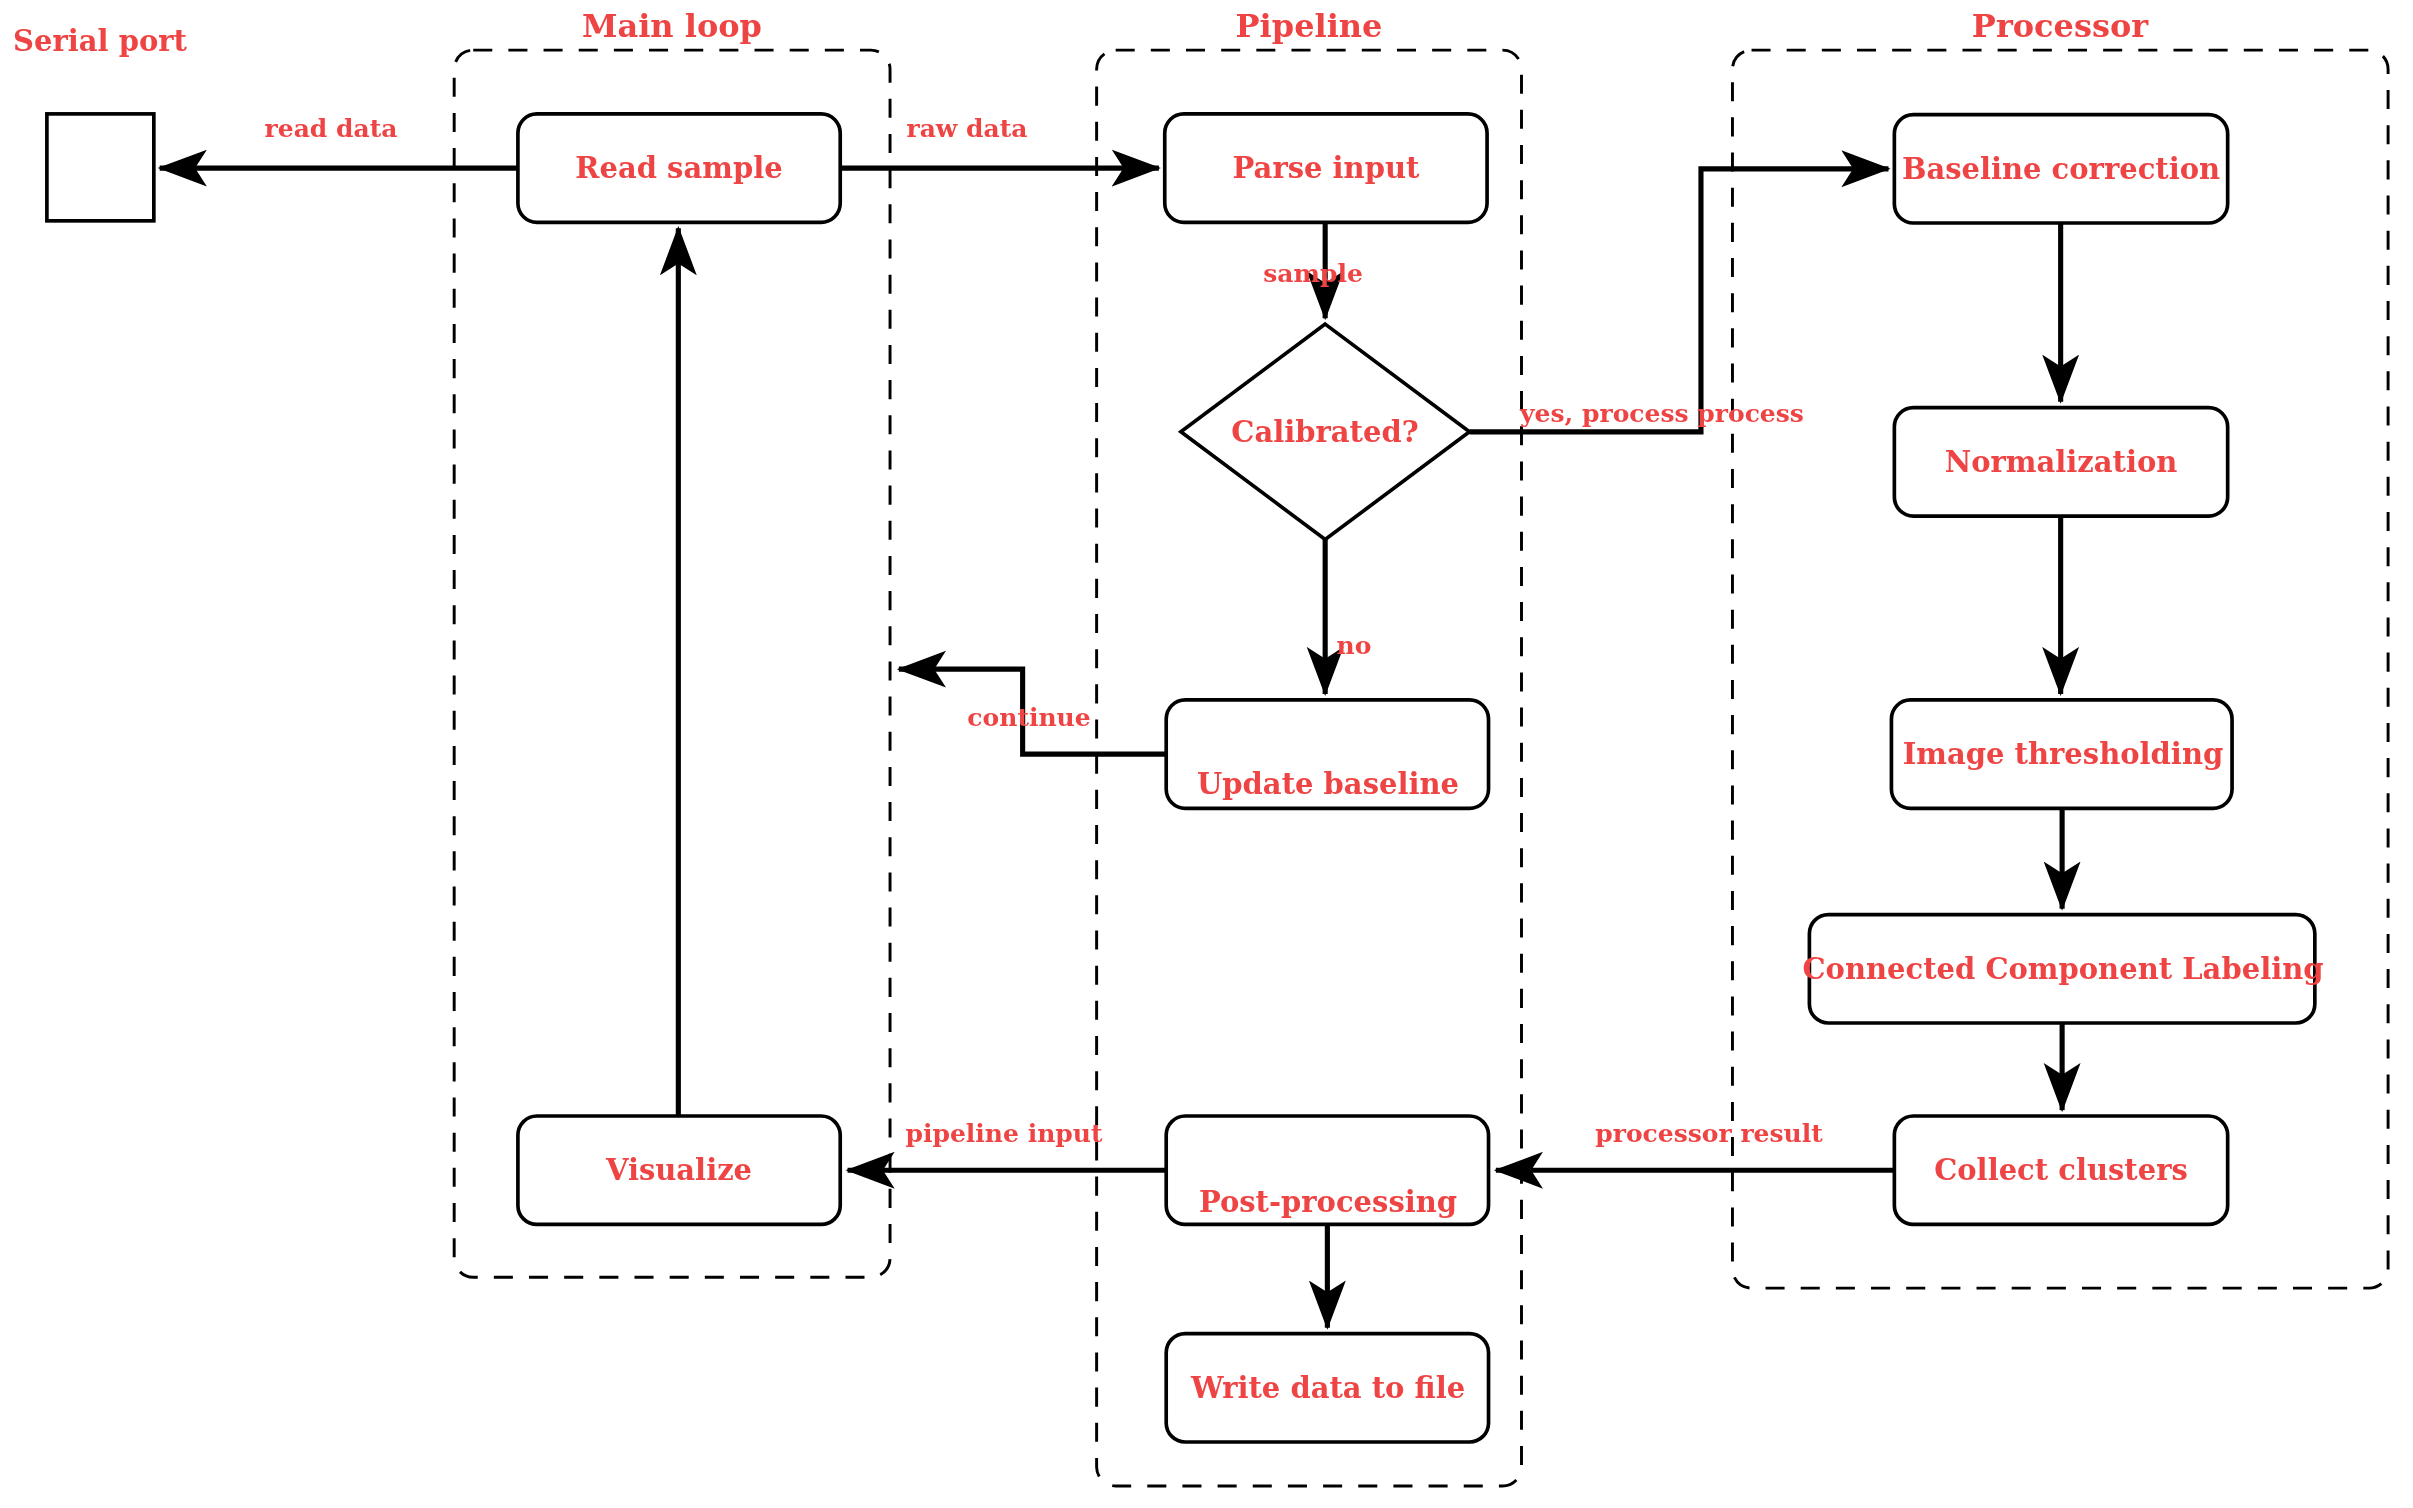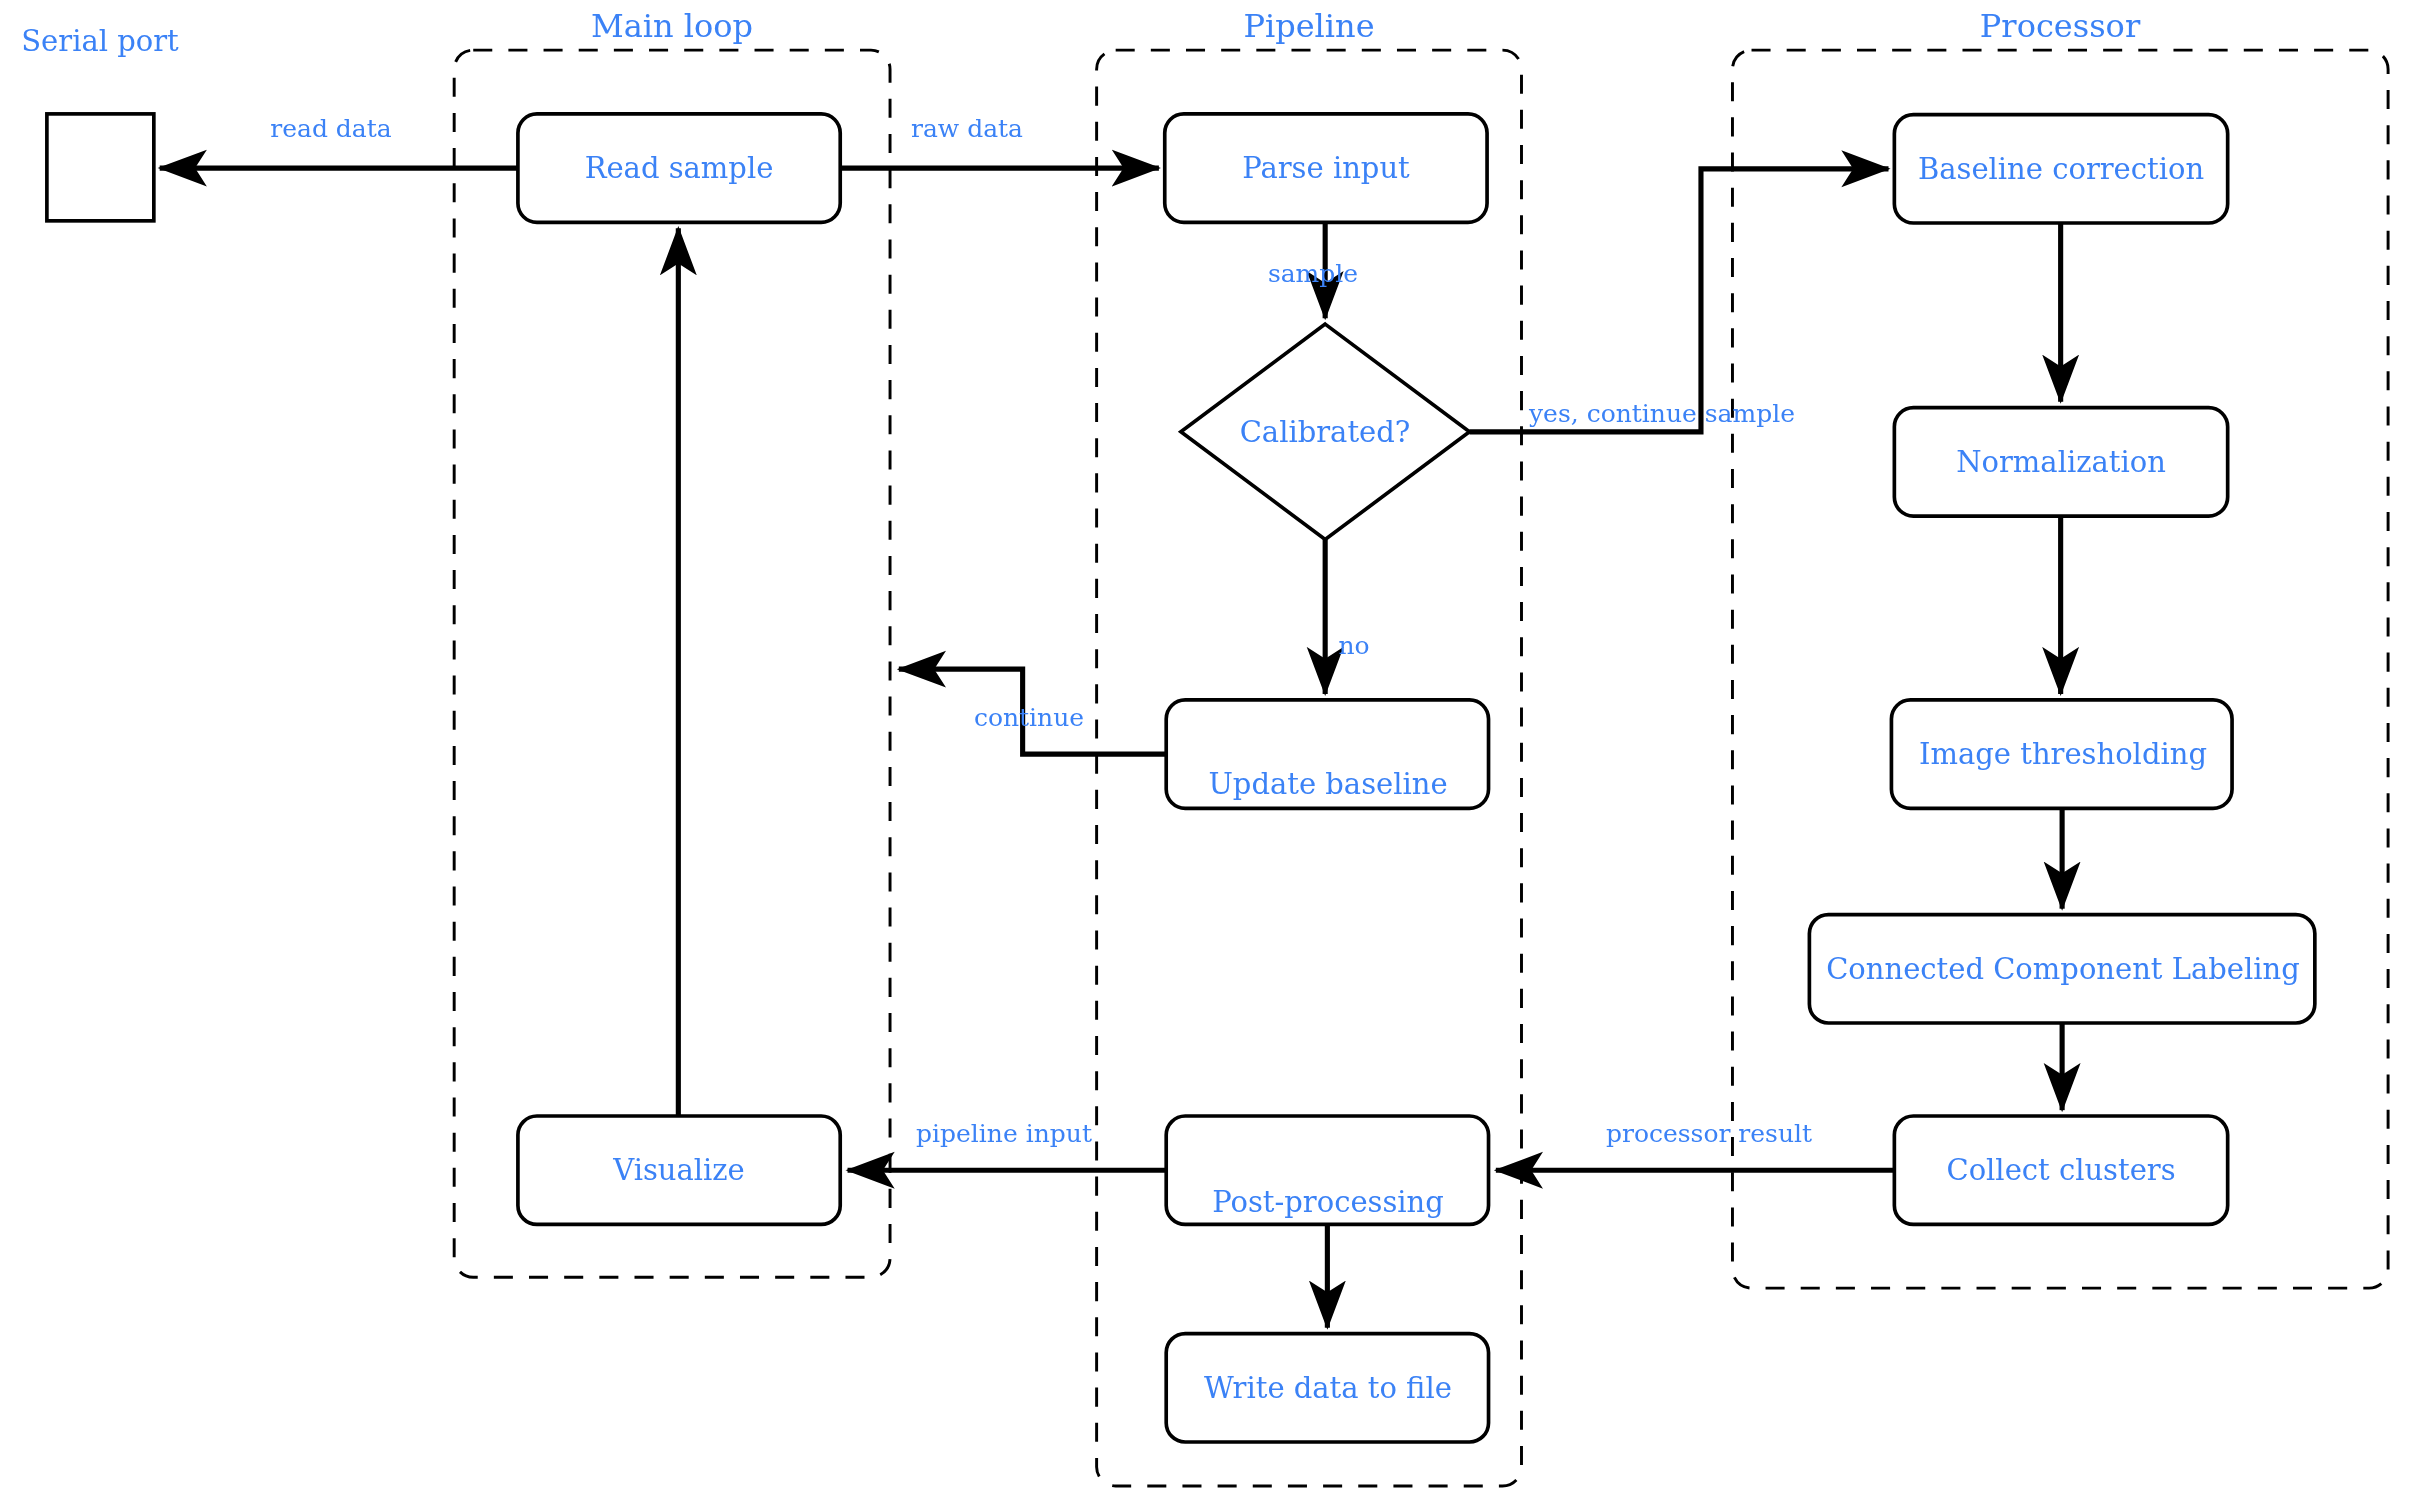--- a/index.html
+++ b/index.html
@@ -19,24 +19,24 @@
     position: absolute;
     left: 0;
     top: 0;
     width: 2413px;
     height: 1509px;
   }
   .node-label,
   .edge-label,
   .group-title {
     position: absolute;
-    color: #3b82f6;
+    color: #ef4444;
     white-space: nowrap;
     font-family: "DejaVu Serif", "Liberation Serif", serif;
-    font-weight: 400;
+    font-weight: 700;
     line-height: 1;
     transform: translate(-50%, -50%);
     text-align: center;
   }
   .node-label { font-size: 29px; }
   .edge-label { font-size: 25px; }
   .group-title { font-size: 32px; }
   .hit {
     position: absolute;
     background: transparent;
@@ -122,21 +122,21 @@
   <div class="node-label" style="left:1328px; top:1388px;">Write data to file</div>
   <div class="node-label" style="left:2061px; top:169px;">Baseline correction</div>
   <div class="node-label" style="left:2061px; top:462px;">Normalization</div>
   <div class="node-label" style="left:2063px; top:754px;">Image thresholding</div>
   <div class="node-label" style="left:2063px; top:969px;">Connected Component Labeling</div>
   <div class="node-label" style="left:2061px; top:1170px;">Collect clusters</div>
 
   <div class="edge-label" style="left:331px;  top:128px;">read data</div>
   <div class="edge-label" style="left:967px; top:128px;">raw data</div>
   <div class="edge-label" style="left:1313px; top:273px;">sample</div>
-  <div class="edge-label" style="left:1662px; top:413px;">yes, continue sample</div>
+  <div class="edge-label" style="left:1662px; top:413px;">yes, process process</div>
   <div class="edge-label" style="left:1354px; top:645px;">no</div>
   <div class="edge-label" style="left:1029px; top:717px;">continue</div>
   <div class="edge-label" style="left:1004px; top:1133px;">pipeline input</div>
   <div class="edge-label" style="left:1709px; top:1133px;">processor result</div>
 
   <div class="hit" style="left:47px;   top:114px;  width:107px; height:107px;"></div>
   <div class="hit" style="left:518px;  top:114px;  width:322px; height:108px;"></div>
   <div class="hit" style="left:1165px; top:114px;  width:322px; height:108px;"></div>
   <div class="hit" style="left:1181px; top:324px;  width:289px; height:215px;"></div>
   <div class="hit" style="left:1166px; top:700px;  width:322px; height:108px;"></div>

